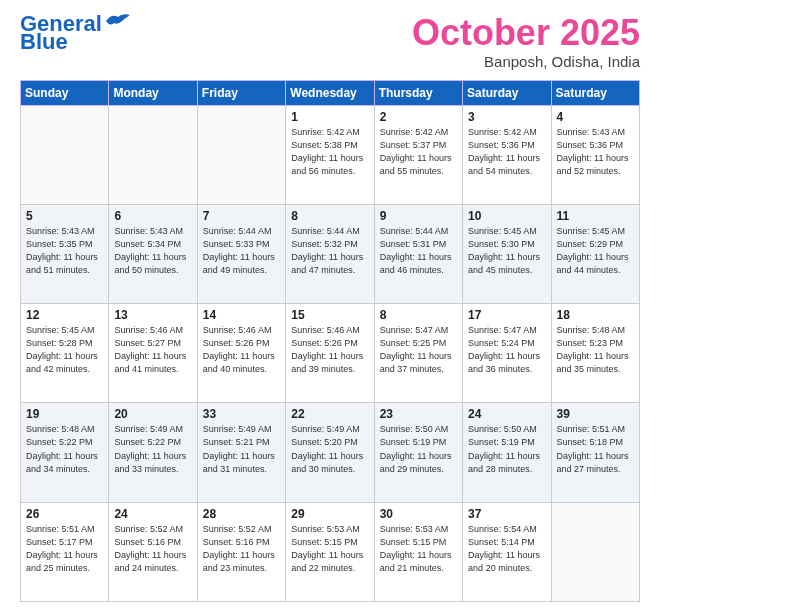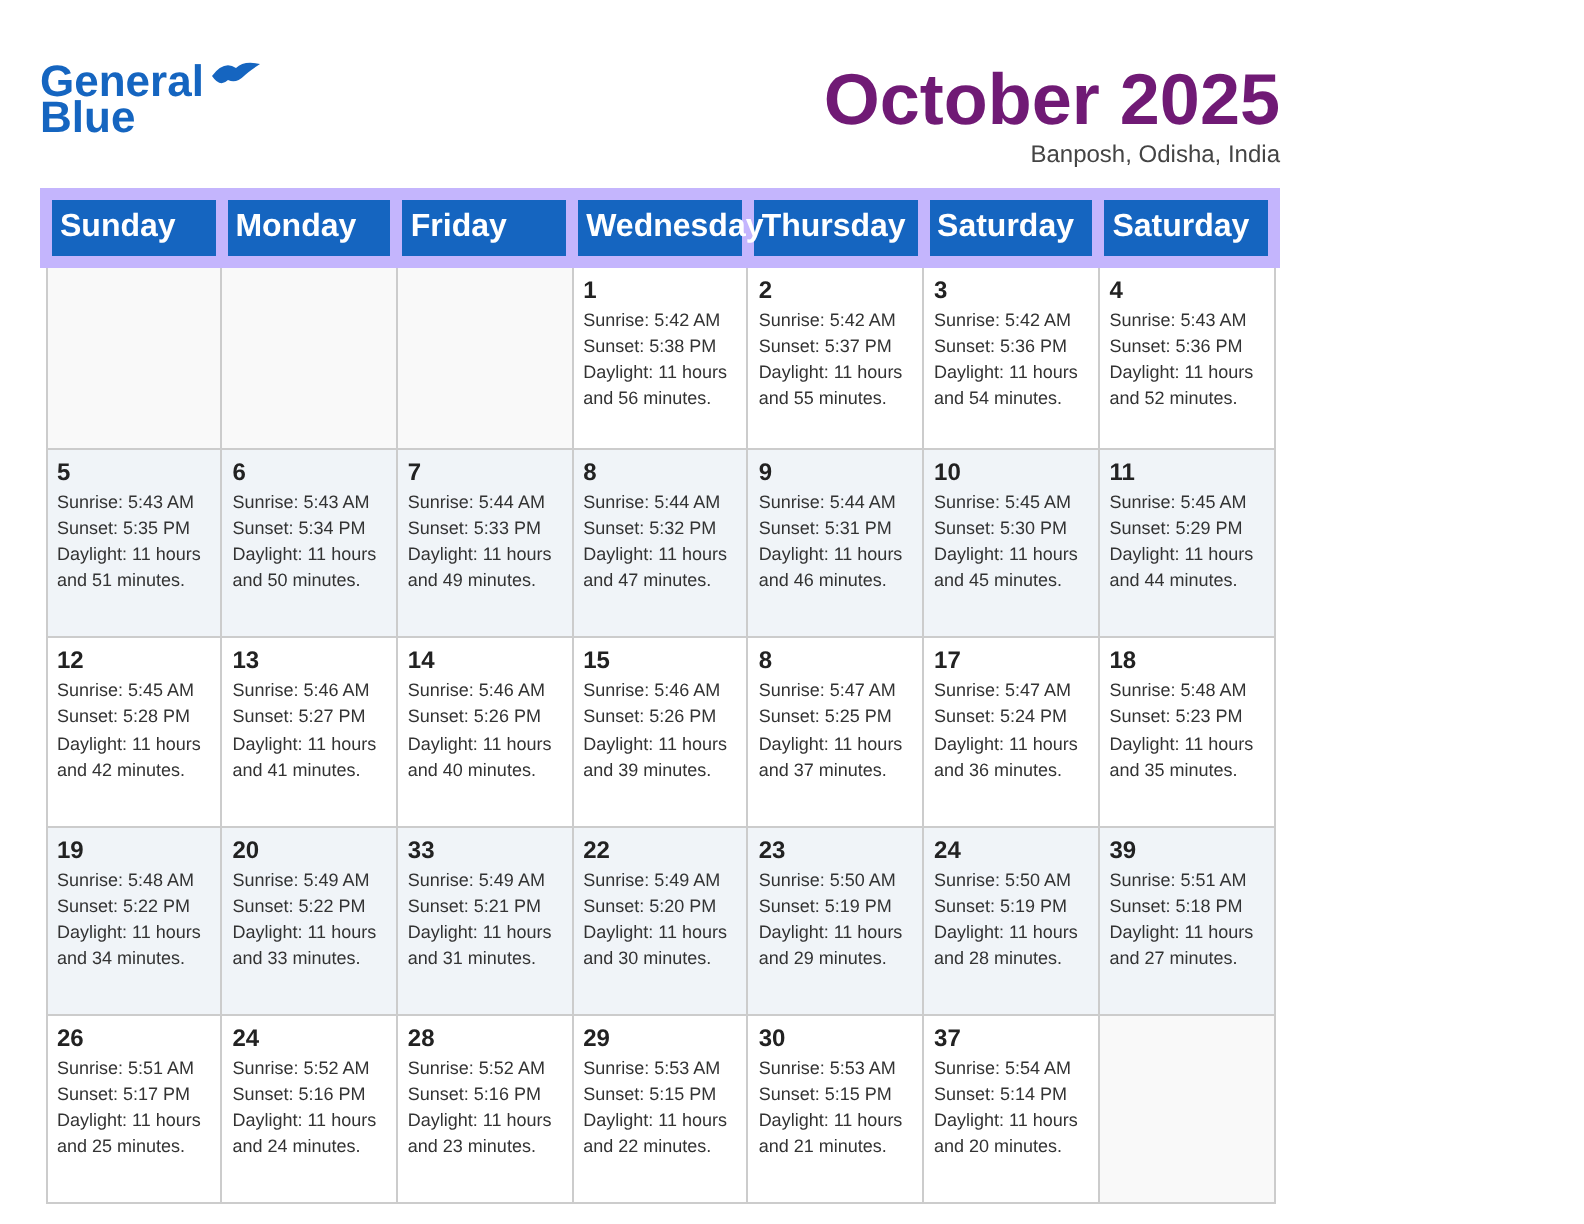--- a/index.html
+++ b/index.html
@@ -6,21 +6,21 @@
     body {
       font-family: Arial, sans-serif;
       background: #fff;
       width: 792px;
       height: 612px;
       overflow: hidden;
     }
     .page {
       width: 660px;
       height: 612px;
-      padding: 30px 20px 10px 20px;
+      padding: 13px 20px 10px 20px;
       display: flex;
       flex-direction: column;
     }
     .header {
       display: flex;
       justify-content: space-between;
       align-items: flex-start;
       margin-bottom: 10px;
     }
     .logo {
@@ -36,41 +36,41 @@
     }
     .logo-text span.blue {
       color: #1565c0;
     }
     .title-block {
       text-align: right;
     }
     .month-title {
       font-size: 36px;
       font-weight: bold;
-      color: #701a75;
+      color: #ec4899;
       line-height: 1.1;
     }
     .location {
-      font-size: 12px;
+      font-size: 15px;
       color: #444;
     }
     .calendar {
       flex: 1;
       border-collapse: collapse;
       width: 100%;
       table-layout: fixed;
     }
     .calendar thead th {
       background: #1565c0;
       color: #fff;
-      font-size: 16px;
+      font-size: 12px;
       font-weight: bold;
       padding: 5px 4px;
       text-align: left;
-      border: 6px solid #c4b5fd;
+      border: 1px solid #c4b5fd;
       margin-top: 44px;
     }
     .calendar tbody td {
       vertical-align: top;
       border: 1px solid #ccc;
       padding: 4px 5px;
       font-size: 9.5px;
       color: #222;
       height: 85px;
       width: 113px;

